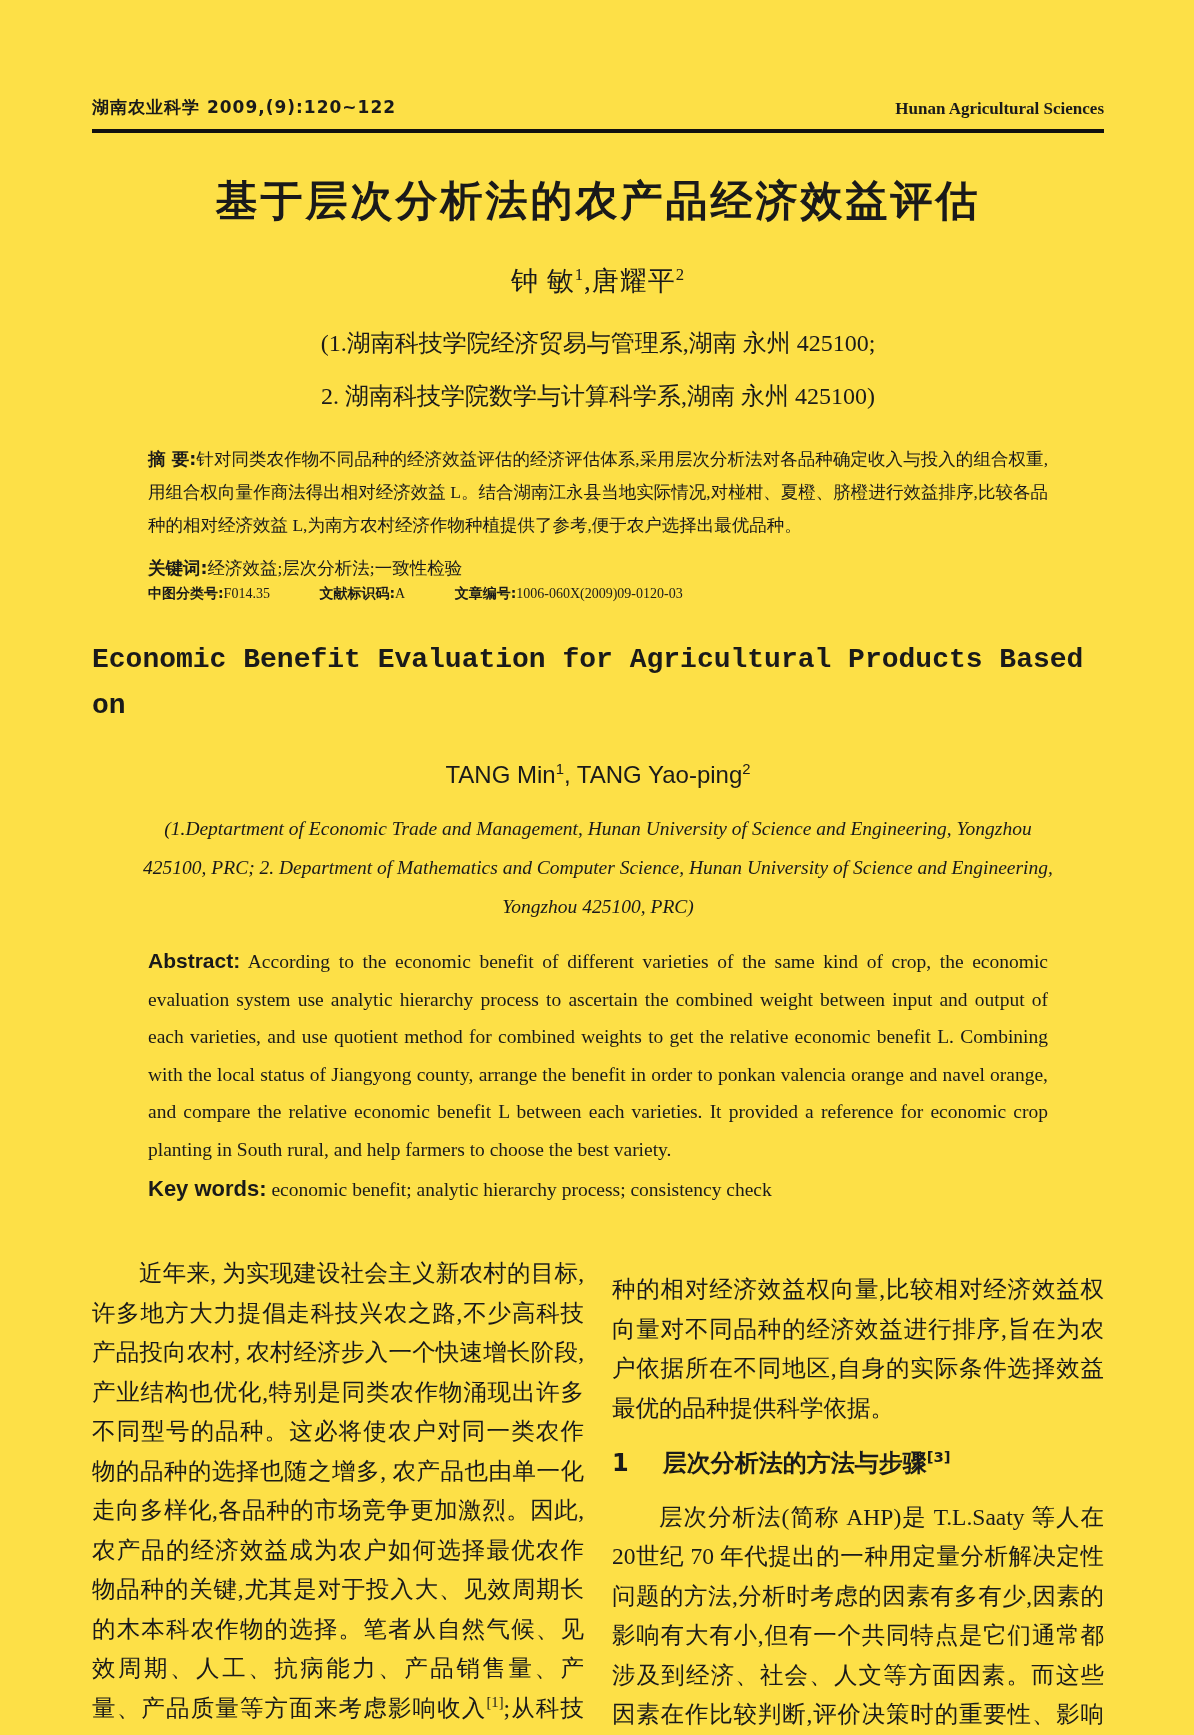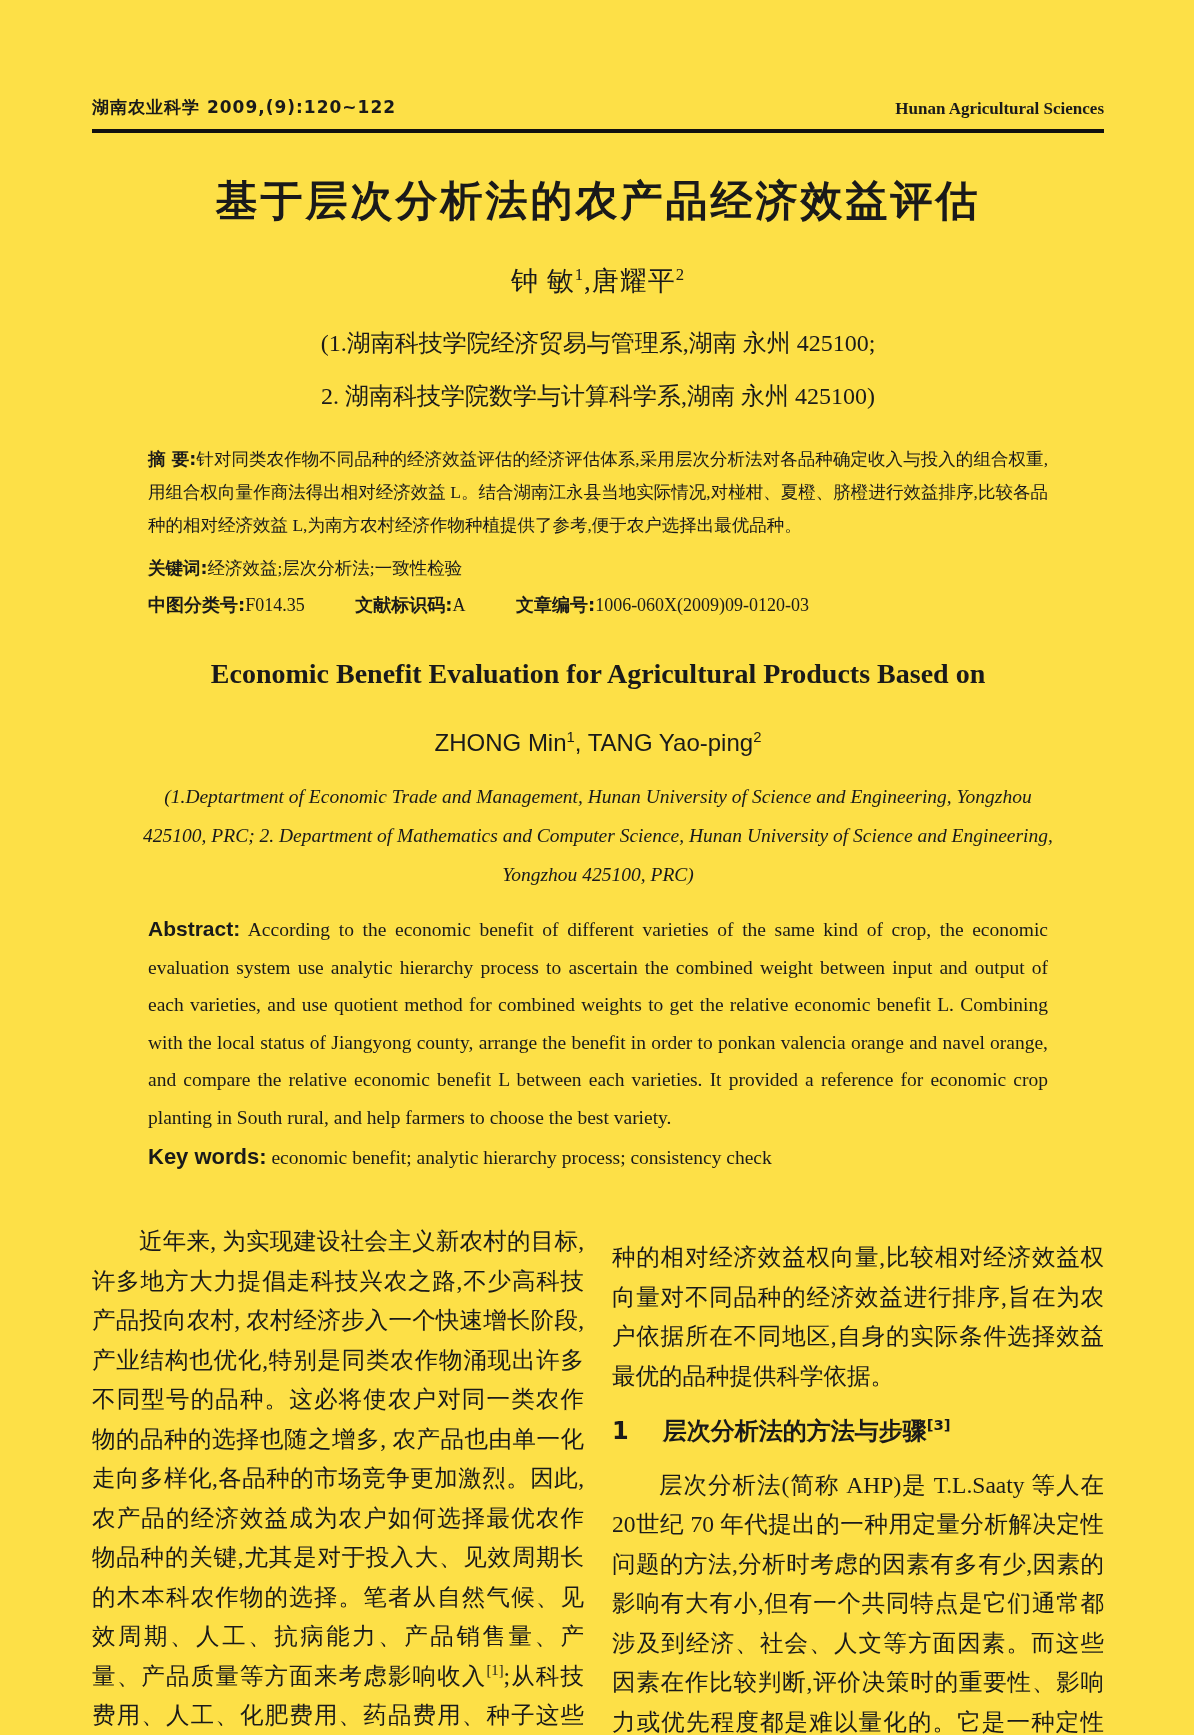--- a/index.html
+++ b/index.html
@@ -19,26 +19,26 @@
   
   .title-zh { text-align:center; font-family:"DejaVu Sans",sans-serif; font-weight:bold;
               font-size:42px; letter-spacing:3px; margin-top:40px; }
   .authors-zh { text-align:center; font-size:27px; margin-top:34px; letter-spacing:1px; }
   .affils-zh { text-align:center; font-size:24px; margin-top:18px; line-height:53px; }
   sup.s { font-size:0.62em; vertical-align:super; line-height:0; }
 
   
   .meta-block { margin:20px 56px 0 56px; font-size:17.5px; line-height:33px; text-align:justify; }
   .lbl { font-family:"DejaVu Sans",sans-serif; font-weight:bold; }
-  .class-line { margin:8px 56px 0 56px; font-size:18px; }
+  .class-line { margin:0 56px 0 56px; font-size:14px; }
   .class-line .gap { display:inline-block; width:46px; }
 
   
-  .title-en { text-align:center; font-weight:bold; font-size:28px; line-height:46px; margin-top:34px;
-              font-family:Liberation Serif, serif; }
+  .title-en { font-weight:bold; font-size:28px; line-height:46px; margin-top:34px;
+              font-family:Liberation Mono, monospace; }
   .authors-en { text-align:center; font-size:24px; margin-top:32px;
                 font-family:"Liberation Sans","DejaVu Sans",sans-serif; }
   .affil-en { text-align:center; font-style:italic; font-size:19.5px; line-height:39px; margin-top:20px; }
   .abstract-en { margin:16px 56px 0 56px; font-size:19.5px; line-height:37.5px; text-align:justify; }
   .abstract-en .lbl-en { font-weight:bold; font-size:21px; font-family:"Liberation Sans","DejaVu Sans",sans-serif; }
   .keywords-en { margin:2px 56px 0 56px; font-size:19.5px; line-height:37px; }
   .keywords-en .lbl-en { font-weight:bold; font-size:22px; font-family:"Liberation Sans","DejaVu Sans",sans-serif; }
 
   
   .body-cols { display:flex; gap:28px; margin-top:46px; }
@@ -83,21 +83,21 @@
     <span class="lbl">中图分类号:</span><span>F014.35</span><span class="gap"></span>
     <span class="lbl">文献标识码:</span><span>A</span><span class="gap"></span>
     <span class="lbl">文章编号:</span><span>1006-060X(2009)09-0120-03</span>
   </p>
 
   <div class="title-en">
     <div>Economic Benefit Evaluation for Agricultural Products Based on</div>
   </div>
 
   <div class="authors-en">
-    <span>ZHONG Min</span><sup class="s">1</sup><span>, </span><span>TANG Yao-ping</span><sup class="s">2</sup>
+    <span>TANG Min</span><sup class="s">1</sup><span>, </span><span>TANG Yao-ping</span><sup class="s">2</sup>
   </div>
 
   <div class="affil-en">
     <div>(1.Deptartment of Economic Trade and Management, Hunan University of Science and Engineering, Yongzhou</div>
     <div>425100, PRC; 2. Department of Mathematics and Computer Science, Hunan University of Science and Engineering,</div>
     <div>Yongzhou 425100, PRC)</div>
   </div>
 
   <p class="abstract-en">
     <span class="lbl-en">Abstract:</span><span> According to the economic benefit of different varieties of the same kind of crop, the economic evaluation system use analytic hierarchy process to ascertain the combined weight between input and output of each varieties, and use quotient method for combined weights to get the relative economic benefit L. Combining with the local status of Jiangyong county, arrange the benefit in order to ponkan valencia orange and navel orange, and compare the relative economic benefit L between each varieties. It provided a reference for economic crop planting in South rural, and help farmers to choose the best variety.</span>

